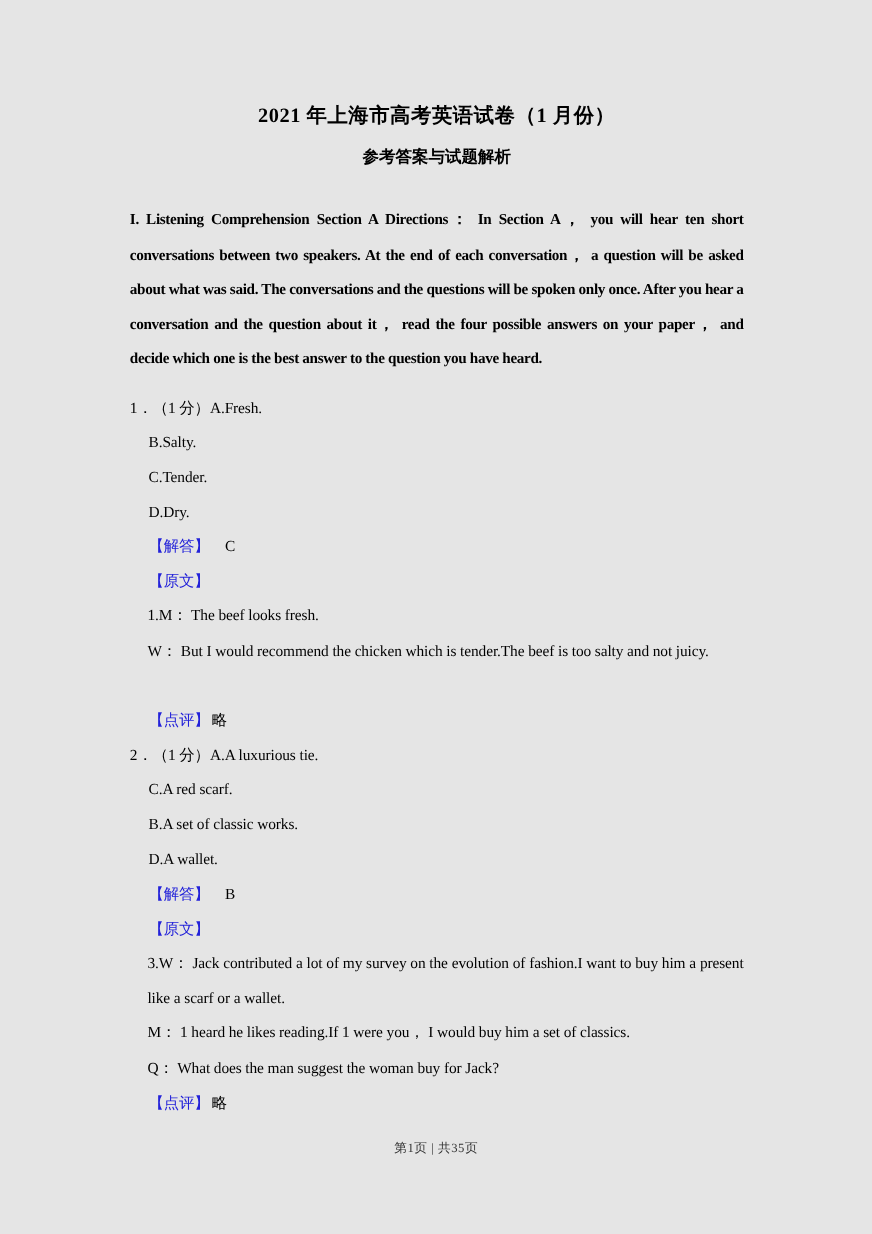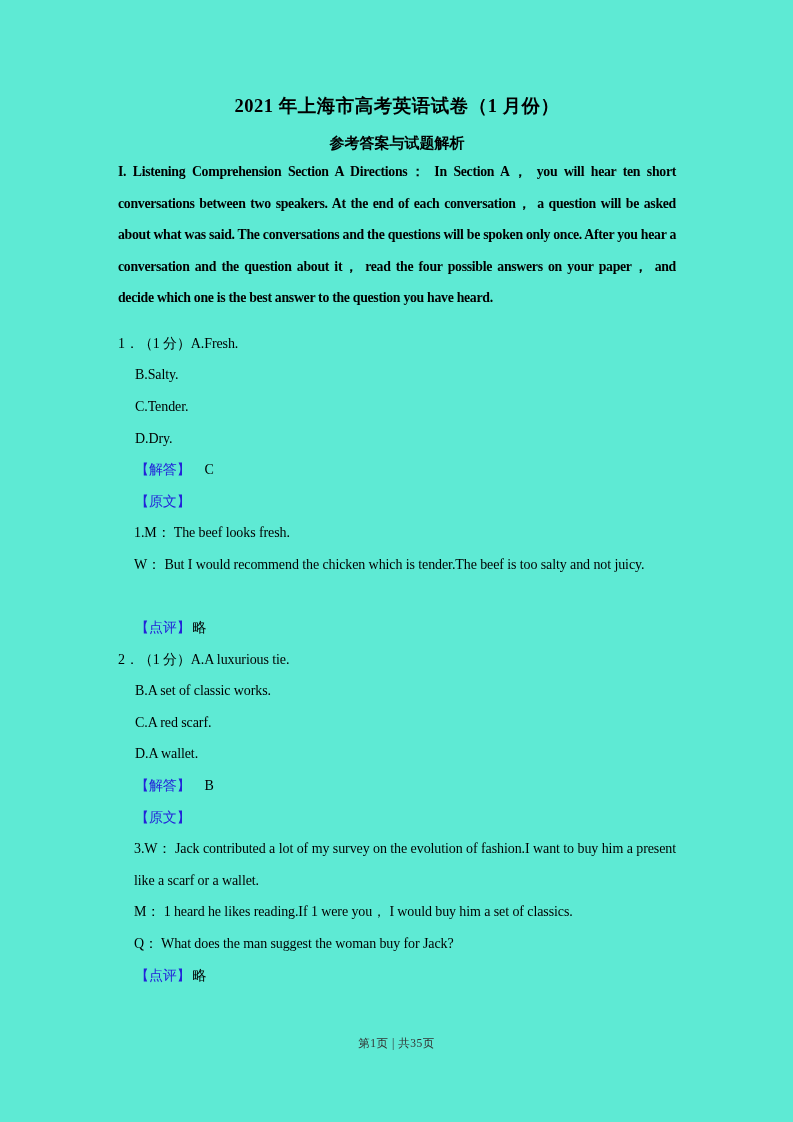--- a/index.html
+++ b/index.html
@@ -5,34 +5,34 @@
   :root { --blue: #2322D9; --ink: #000000; }
   html, body { margin: 0; padding: 0; }
   body {
     width: 793px; height: 1122px;
     background: #ffffff;
     font-family: "Liberation Serif", "DejaVu Serif", serif;
     color: var(--ink);
     position: relative;
     overflow: hidden;
   }
-  .page { position: absolute; inset: 0; background: #5eead4; }
+  .page { position: absolute; inset: 0; background: #e5e5e5; }
   .content { padding: 88px 117px 0 118px; }
 
   .doc-title {
     text-align: center; font-weight: bold;
     font-size: 18.5px; line-height: 36px;
     letter-spacing: 0.5px;
   }
   .doc-subtitle {
     text-align: center; font-weight: bold;
     font-size: 15px; line-height: 26px; margin-top: 6px;
   }
   .directions {
-    margin-top: 0;
+    margin-top: 28px;
     font-weight: bold;
     font-size: 13.8px; line-height: 31.6px;
     letter-spacing: -0.3px;
     text-align: justify;
   }
   .line {
     font-size: 14px; line-height: 31.6px;
     letter-spacing: -0.1px;
     margin: 0;
   }
@@ -69,22 +69,22 @@
       <p class="line indent"><span class="label-blue">【解答】</span><span class="answer-letter">C</span></p>
       <p class="line indent"><span class="label-blue">【原文】</span></p>
       <p class="line indent justify">1.M： The beef looks fresh.</p>
       <p class="line indent justify">W： But I would recommend the chicken which is tender.The beef is too salty and not juicy.</p>
       <div class="spacer"></div>
       <p class="line indent"><span class="label-blue">【点评】</span><span class="comment-text">略</span></p>
     </div>
 
     <div>
       <p class="line">2．（1 分）A.A luxurious tie.</p>
+      <p class="line indent">C.A red scarf.</p>
       <p class="line indent">B.A set of classic works.</p>
-      <p class="line indent">C.A red scarf.</p>
       <p class="line indent">D.A wallet.</p>
       <p class="line indent"><span class="label-blue">【解答】</span><span class="answer-letter">B</span></p>
       <p class="line indent"><span class="label-blue">【原文】</span></p>
       <p class="line indent justify">3.W： Jack contributed a lot of my survey on the evolution of fashion.I want to buy him a present like a scarf or a wallet.</p>
       <p class="line indent justify">M： 1 heard he likes reading.If 1 were you， I would buy him a set of classics.</p>
       <p class="line indent justify">Q： What does the man suggest the woman buy for Jack?</p>
       <p class="line indent"><span class="label-blue">【点评】</span><span class="comment-text">略</span></p>
     </div>
 
   </div>

